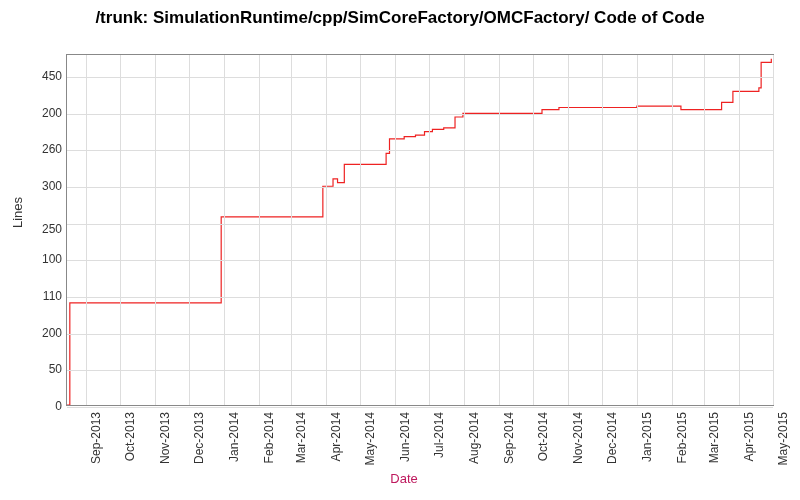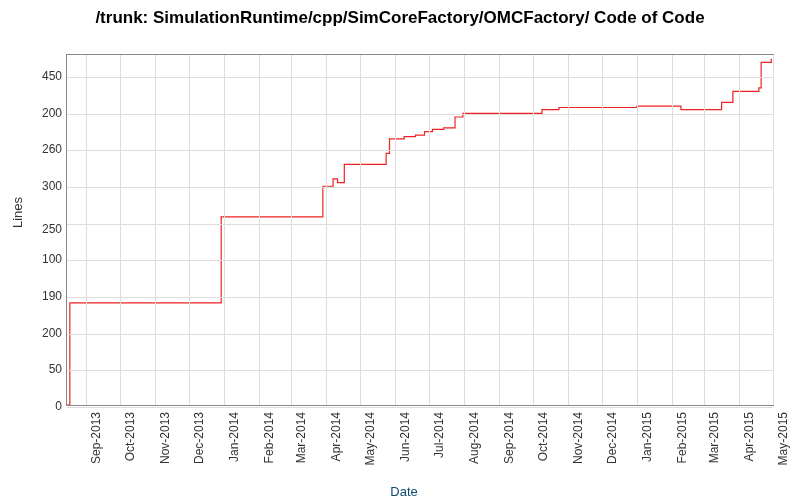--- a/index.html
+++ b/index.html
@@ -5,21 +5,21 @@
   * { margin: 0; padding: 0; box-sizing: border-box; }
   body { background: #fff; font-family: Arial, sans-serif; width: 800px; height: 500px; position: relative; }
   .title { text-align: center; font-weight: bold; font-size: 17px; padding-top: 8px; line-height: 1.2; }
   .chart-container { position: absolute; left: 0; top: 48px; width: 800px; height: 452px; }
   .plot-area { position: absolute; left: 66px; top: 6px; width: 708px; height: 352px; border: 1px solid #888; background: #fff; }
   .gridline-h { position: absolute; left: 0; width: 100%; height: 1px; background: #ddd; }
   .gridline-v { position: absolute; top: 0; height: 100%; width: 1px; background: #ddd; }
   .ytick { position: absolute; right: 738px; font-size: 12px; color: #333; transform: translateY(-50%); text-align: right; width: 40px; }
   .xtick { position: absolute; font-size: 12px; color: #333; transform-origin: top left; transform: rotate(-90deg) translateX(-100%); white-space: nowrap; }
   .ylabel { position: absolute; left: 10px; top: 180px; font-size: 13px; color: #333; transform: rotate(-90deg); transform-origin: left top; }
-  .xlabel { position: absolute; bottom: 1px; width: 100%; text-align: center; font-size: 13px; color: #0c4a6e; padding-left: 8px; }
+  .xlabel { position: absolute; bottom: 14px; width: 100%; text-align: center; font-size: 13px; color: #be185d; padding-left: 8px; }
   svg.line { position: absolute; left: 0; top: 0; width: 100%; height: 100%; }
   svg.line polyline { fill: none; stroke: #e22; stroke-width: 1.2; }
 </style>
 </head>
 <body>
 
 <div class="title">/trunk: SimulationRuntime/cpp/SimCoreFactory/OMCFactory/ Code of Code</div>
 
 <div class="chart-container">
   <div class="ylabel">Lines</div>
@@ -56,21 +56,21 @@
       <div class="gridline-v" style="left: 570.365px;"></div>
       <div class="gridline-v" style="left: 605.482px;"></div>
       <div class="gridline-v" style="left: 637.2px;"></div>
       <div class="gridline-v" style="left: 672.317px;"></div>
       <div class="gridline-v" style="left: 706.301px;"></div>
     </div>
   <div class="xlabel">Date</div>
 <div class="ytick" style="top: 358px;">0</div>
     <div class="ytick" style="top: 321.333px;">50</div>
     <div class="ytick" style="top: 284.667px;">200</div>
-    <div class="ytick" style="top: 248px;">190</div>
+    <div class="ytick" style="top: 248px;">110</div>
     <div class="ytick" style="top: 211.333px;">100</div>
     <div class="ytick" style="top: 181px;">250</div>
     <div class="ytick" style="top: 138px;">300</div>
     <div class="ytick" style="top: 101.333px;">260</div>
     <div class="ytick" style="top: 64.6667px;">200</div>
     <div class="ytick" style="top: 28px;">450</div>
     <div class="xtick" style="left: 88.6912px; top: 364px;">Sep-2013</div>
     <div class="xtick" style="left: 122.675px; top: 364px;">Oct-2013</div>
     <div class="xtick" style="left: 157.792px; top: 364px;">Nov-2013</div>
     <div class="xtick" style="left: 191.776px; top: 364px;">Dec-2013</div>

